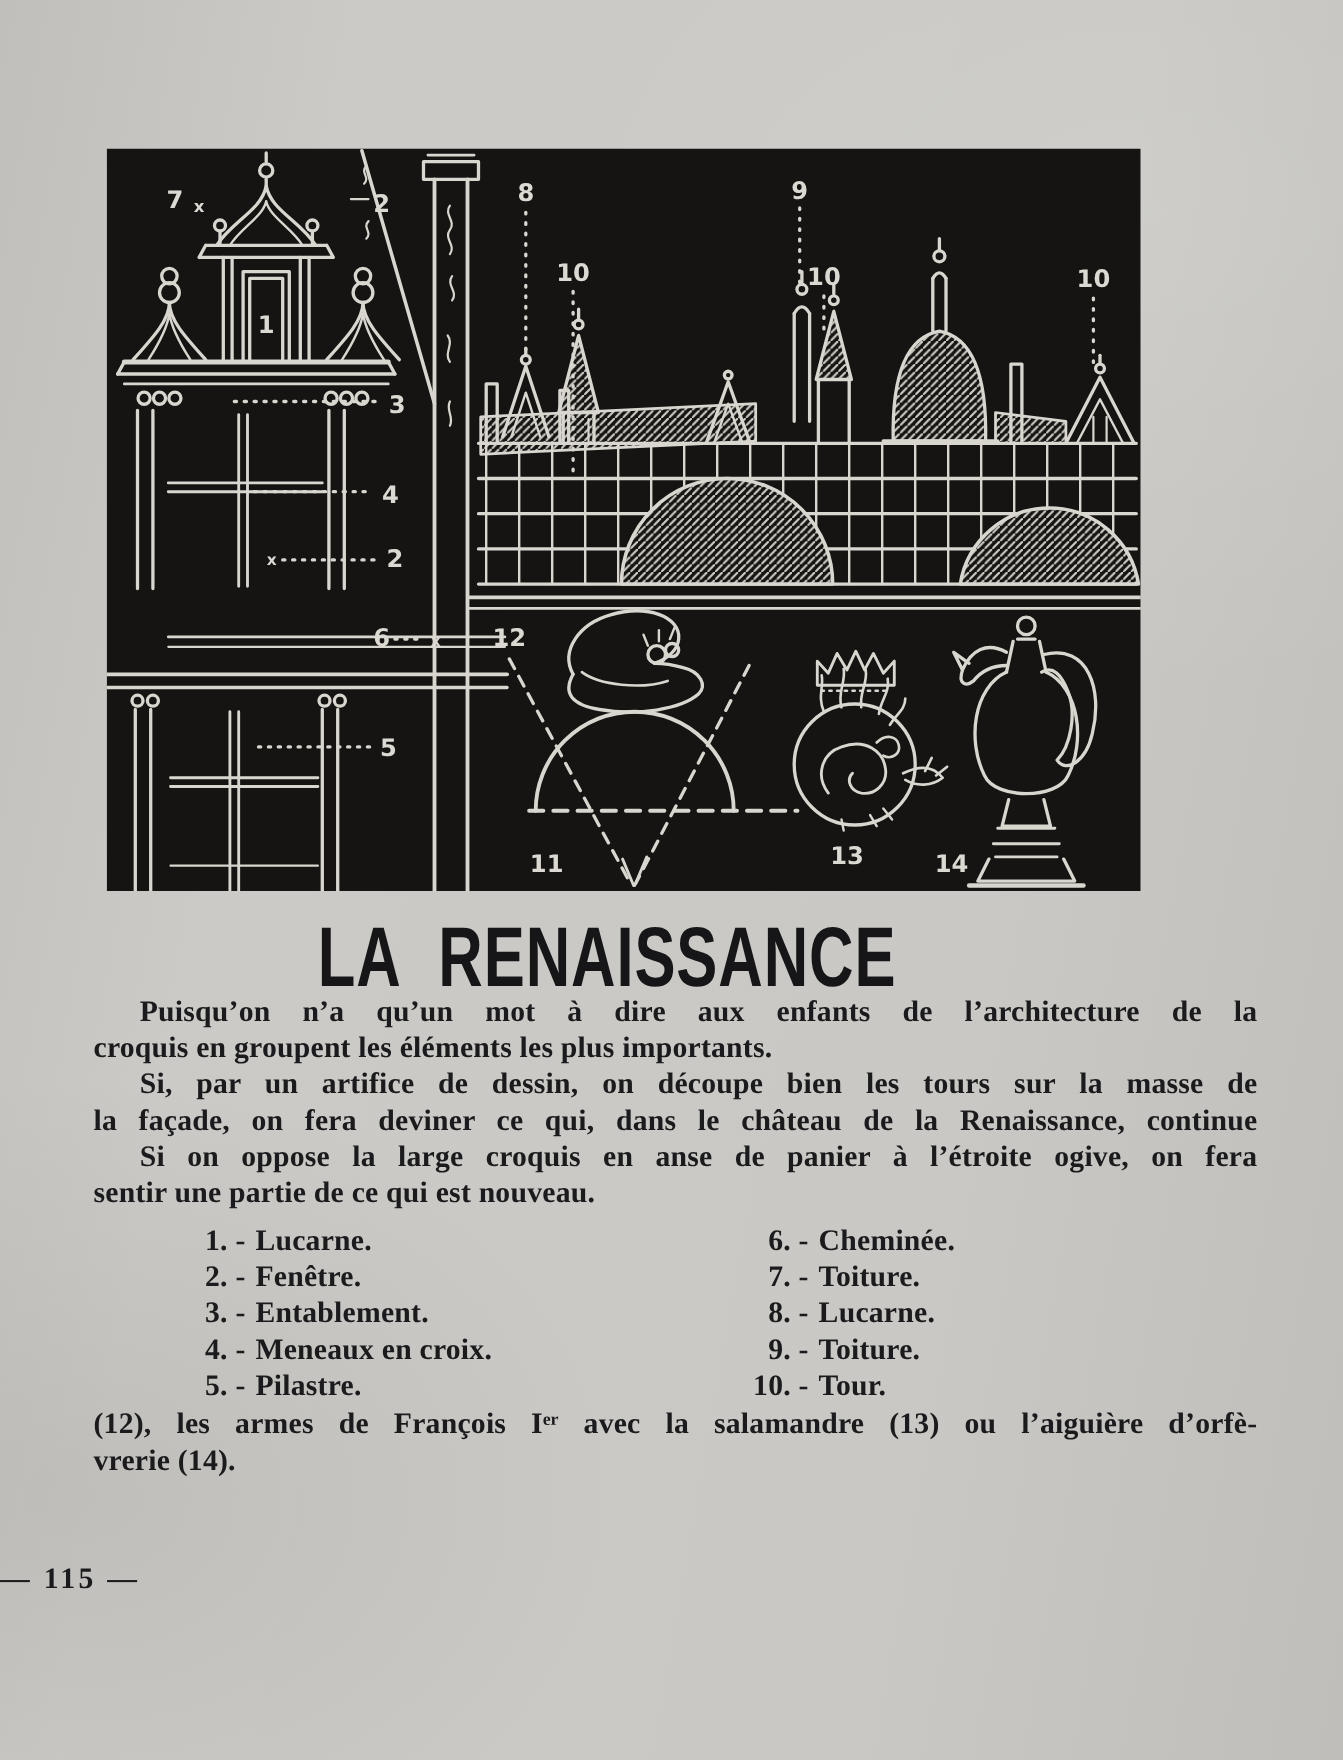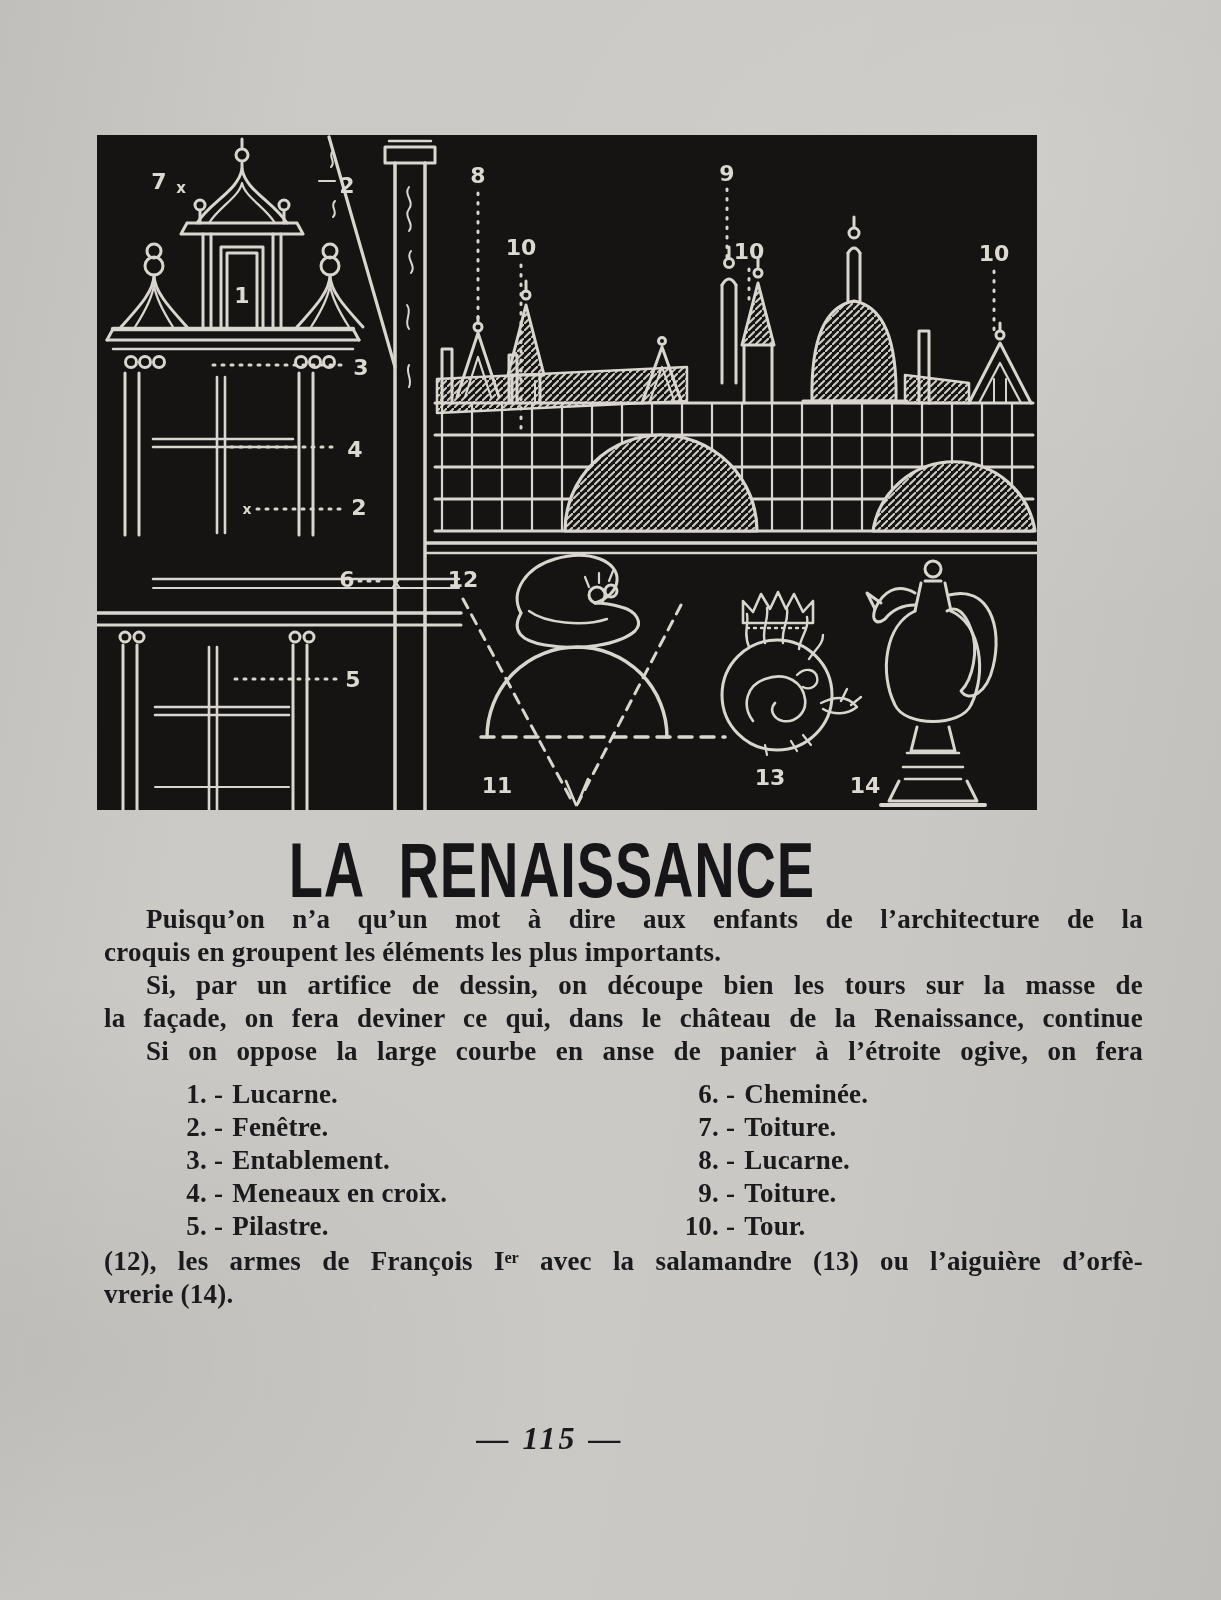--- a/index.html
+++ b/index.html
@@ -15,32 +15,32 @@
   .figure-wrap svg { display:block; width:100%; height:100%; }
   .title {
     position:absolute; left:0; top:838px; width:1104px; text-align:center;
     font-family:Liberation Sans, sans-serif; font-weight:700; color:#161618;
     line-height:66px; white-space:nowrap;
   }
   .title-inner { display:inline-block; font-size:70px; letter-spacing:1px; word-spacing:24px;
     transform:scale(0.80,1.10); transform-origin:center 60%; }
   .body-text { position:absolute; left:85px; top:903px; width:1058px;
     font-size:27px; font-weight:700; letter-spacing:0.2px; }
-  .pline { line-height:33px; text-align:justify; text-align-last:justify;margin-left:19px; }
+  .pline { line-height:33px; text-align:justify; text-align-last:justify; }
   .pline.last { text-align-last:left; }
   .pline.ind { text-indent:42px; }
   .pline.ind-sm { text-indent:28px; }
   .legend { display:flex; margin-top:10px; margin-bottom:2px; }
   .legend-col { width:50%; }
   .legend-item { display:flex; line-height:33px; }
   .legend-item .num { flex:0 0 122px; text-align:right; }
   .legend-col.right .legend-item .num { flex-basis:105px; }
   .legend-item .dash { padding:0 9px 0 7px; }
-  .page-number { position:absolute; top:1420px; left:0; width:1100px; text-align:center;
-    font-size:32px; font-weight:700; letter-spacing:3px;font-style:italic; }
+  .page-number { position:absolute; top:1420px; left:0; width:1100px; 
+    font-size:27px; font-weight:700; letter-spacing:3px; }
 </style>
 </head>
 <body>
 
 <div class="page">
 
   <div class="figure-wrap">
     <svg viewBox="0 0 940 675" xmlns="http://www.w3.org/2000/svg">
       <defs>
         <pattern id="hx" width="7" height="7" patternUnits="userSpaceOnUse">
@@ -275,21 +275,22 @@
       <div class="pline ind">Puisqu’on n’a qu’un mot à dire aux enfants de l’architecture de la</div>
       <div class="pline last">croquis en groupent les éléments les plus importants.</div>
     </div>
 
     <div>
       <div class="pline ind">Si, par un artifice de dessin, on découpe bien les tours sur la masse de</div>
       <div class="pline">la façade, on fera deviner ce qui, dans le château de la Renaissance, continue</div>
     </div>
 
     <div>
-      <div class="pline ind">Si on oppose la large courbe en anse de panier à l’étroite ogive, on fera</div>
+      <div class="pline ind">Si on oppose la large croquis en anse de panier à l’étroite ogive, on fera</div>
+      <div class="pline last">sentir une partie de ce qui est nouveau.</div>
     </div>
 
     <div class="legend">
       <div class="legend-col left">
         <div class="legend-item">
           <span class="num">1.</span>
           <span class="dash">-</span>
           <span class="lbl">Lucarne.</span>
         </div>
         <div class="legend-item">

